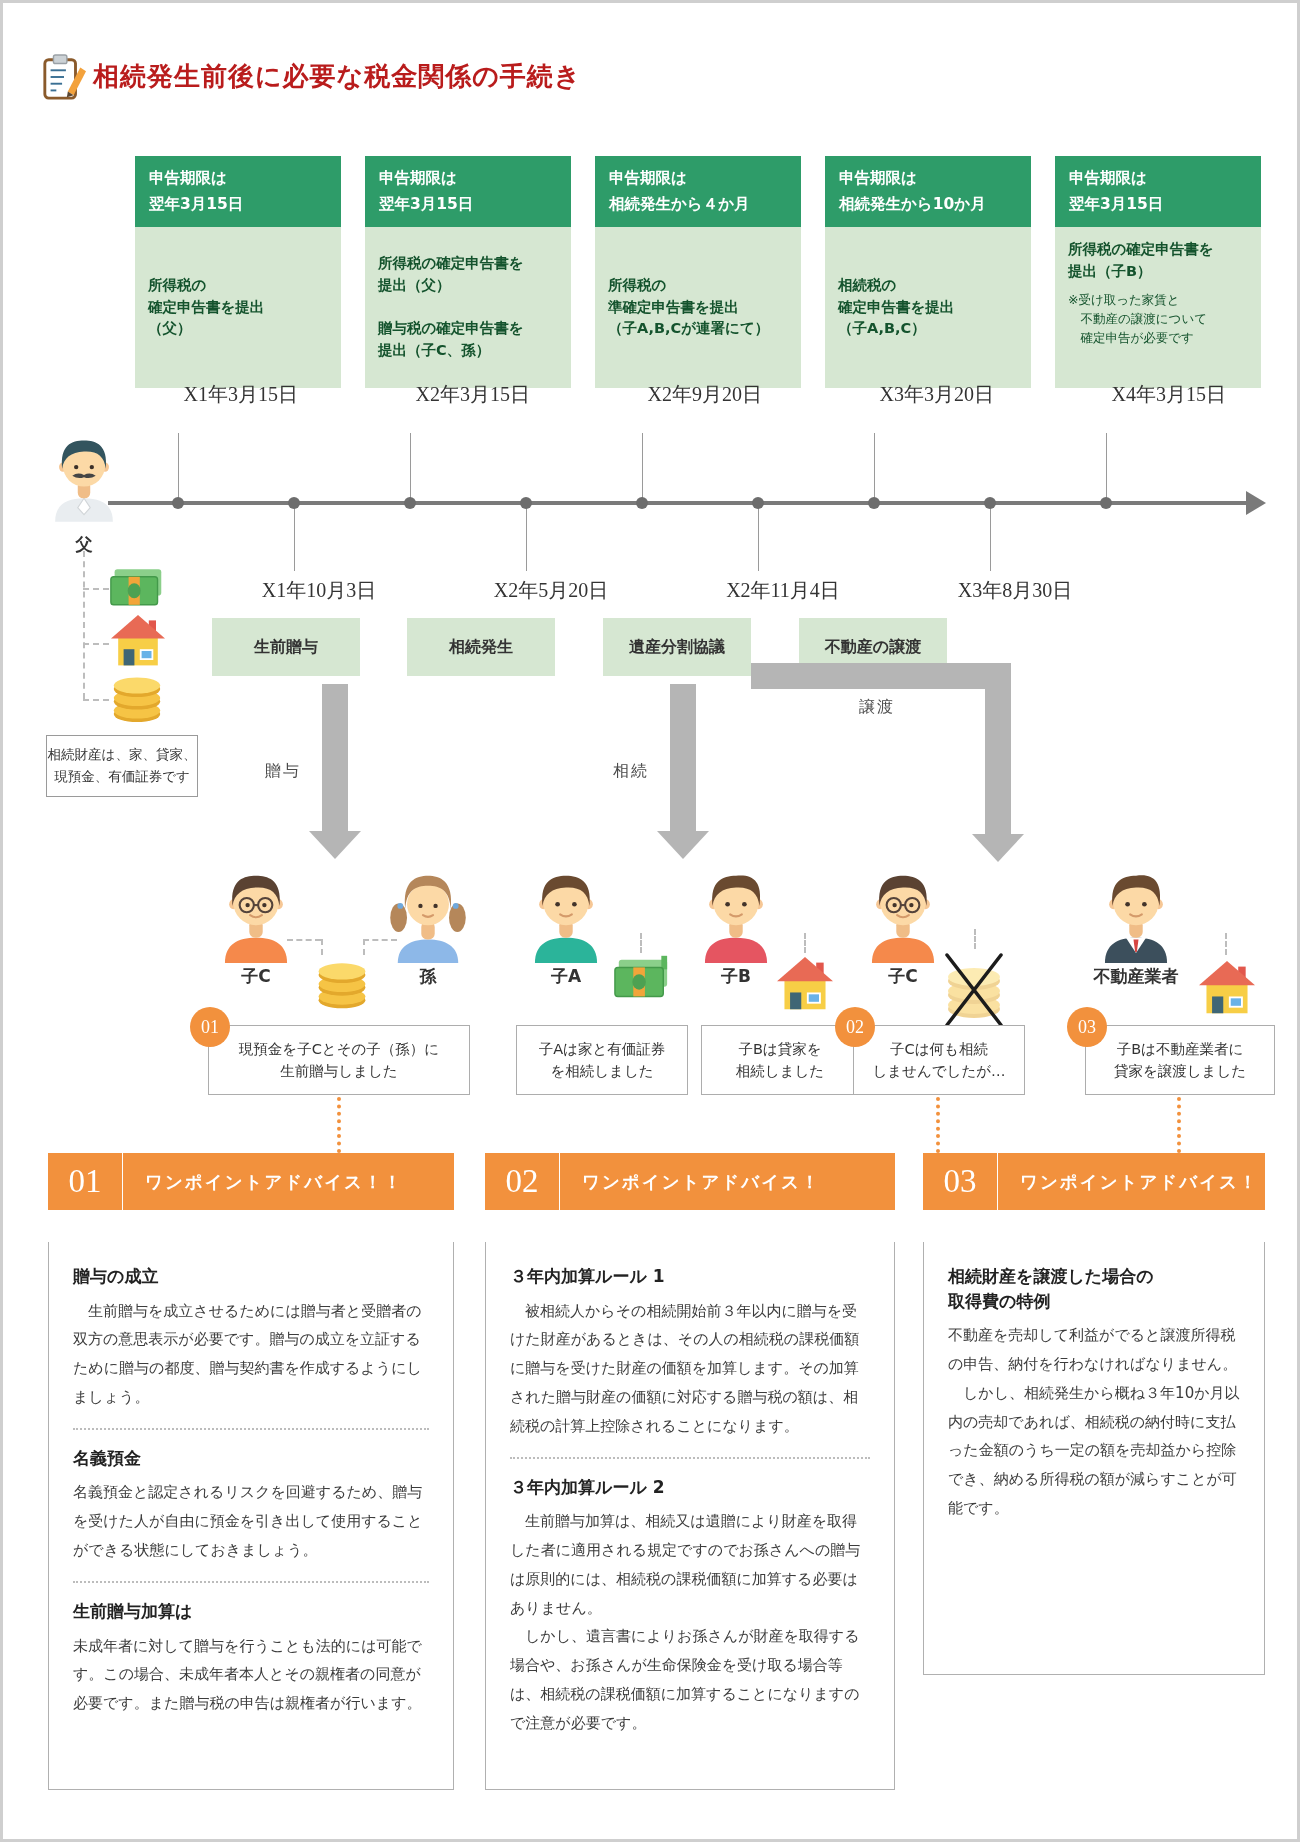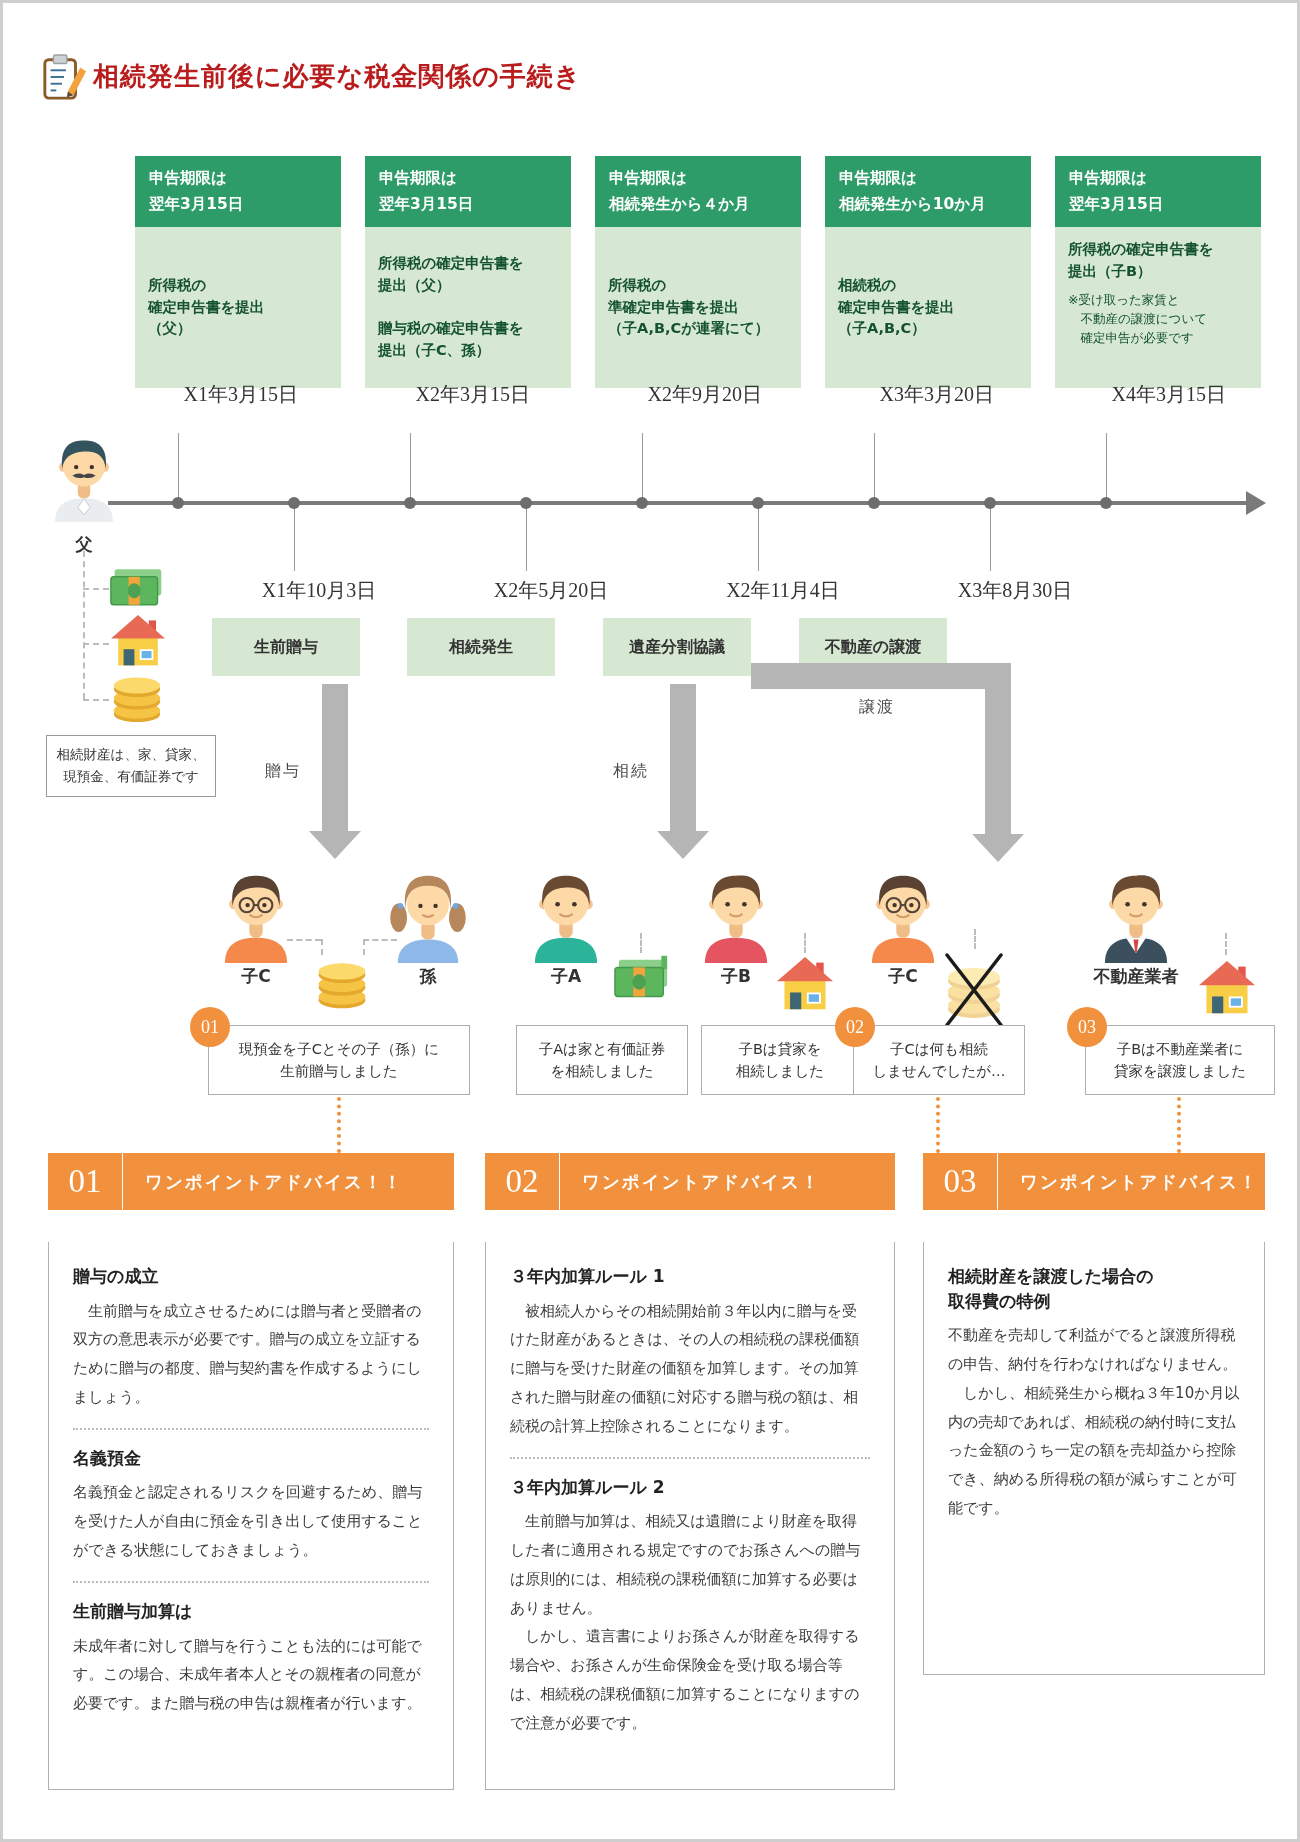--- a/index.html
+++ b/index.html
@@ -30,21 +30,21 @@
   .tl-dot{position:absolute;top:494px;width:12px;height:12px;border-radius:50%;background:#6d6d6d;}
 
   .event-box{position:absolute;top:615px;height:58px;width:148px;background:var(--green-light);
              font-weight:bold;font-size:16px;color:#333;display:flex;align-items:center;justify-content:center;}
 
   
   .person-label{position:absolute;font-weight:bold;font-size:17px;color:#333;width:120px;text-align:center;}
   .asset-icon{position:absolute;}
   .dash-v{position:absolute;width:0;border-left:2px dashed #bdbdbd;}
   .dash-h{position:absolute;height:0;border-top:2px dashed #bdbdbd;}
-  .note-box{position:absolute;left:43px;top:732px;width:170px;height:62px;background:#fff;border:1px solid #9a9a9a;
+  .note-box{position:absolute;left:43px;top:732px;width:152px;height:62px;background:#fff;border:1px solid #9a9a9a;
             font-size:13.5px;line-height:1.6;display:flex;align-items:center;justify-content:center;
             text-align:center;white-space:pre-line;box-sizing:border-box;}
 
   
   .shaft-v{position:absolute;width:26px;background:var(--arrow-gray);}
   .shaft-h{position:absolute;height:26px;background:var(--arrow-gray);}
   .arrow-head{position:absolute;width:0;height:0;border-left:26px solid transparent;
               border-right:26px solid transparent;border-top:28px solid var(--arrow-gray);}
   .arrow-label{position:absolute;font-size:16px;color:#4a4a4a;letter-spacing:2px;}
 

